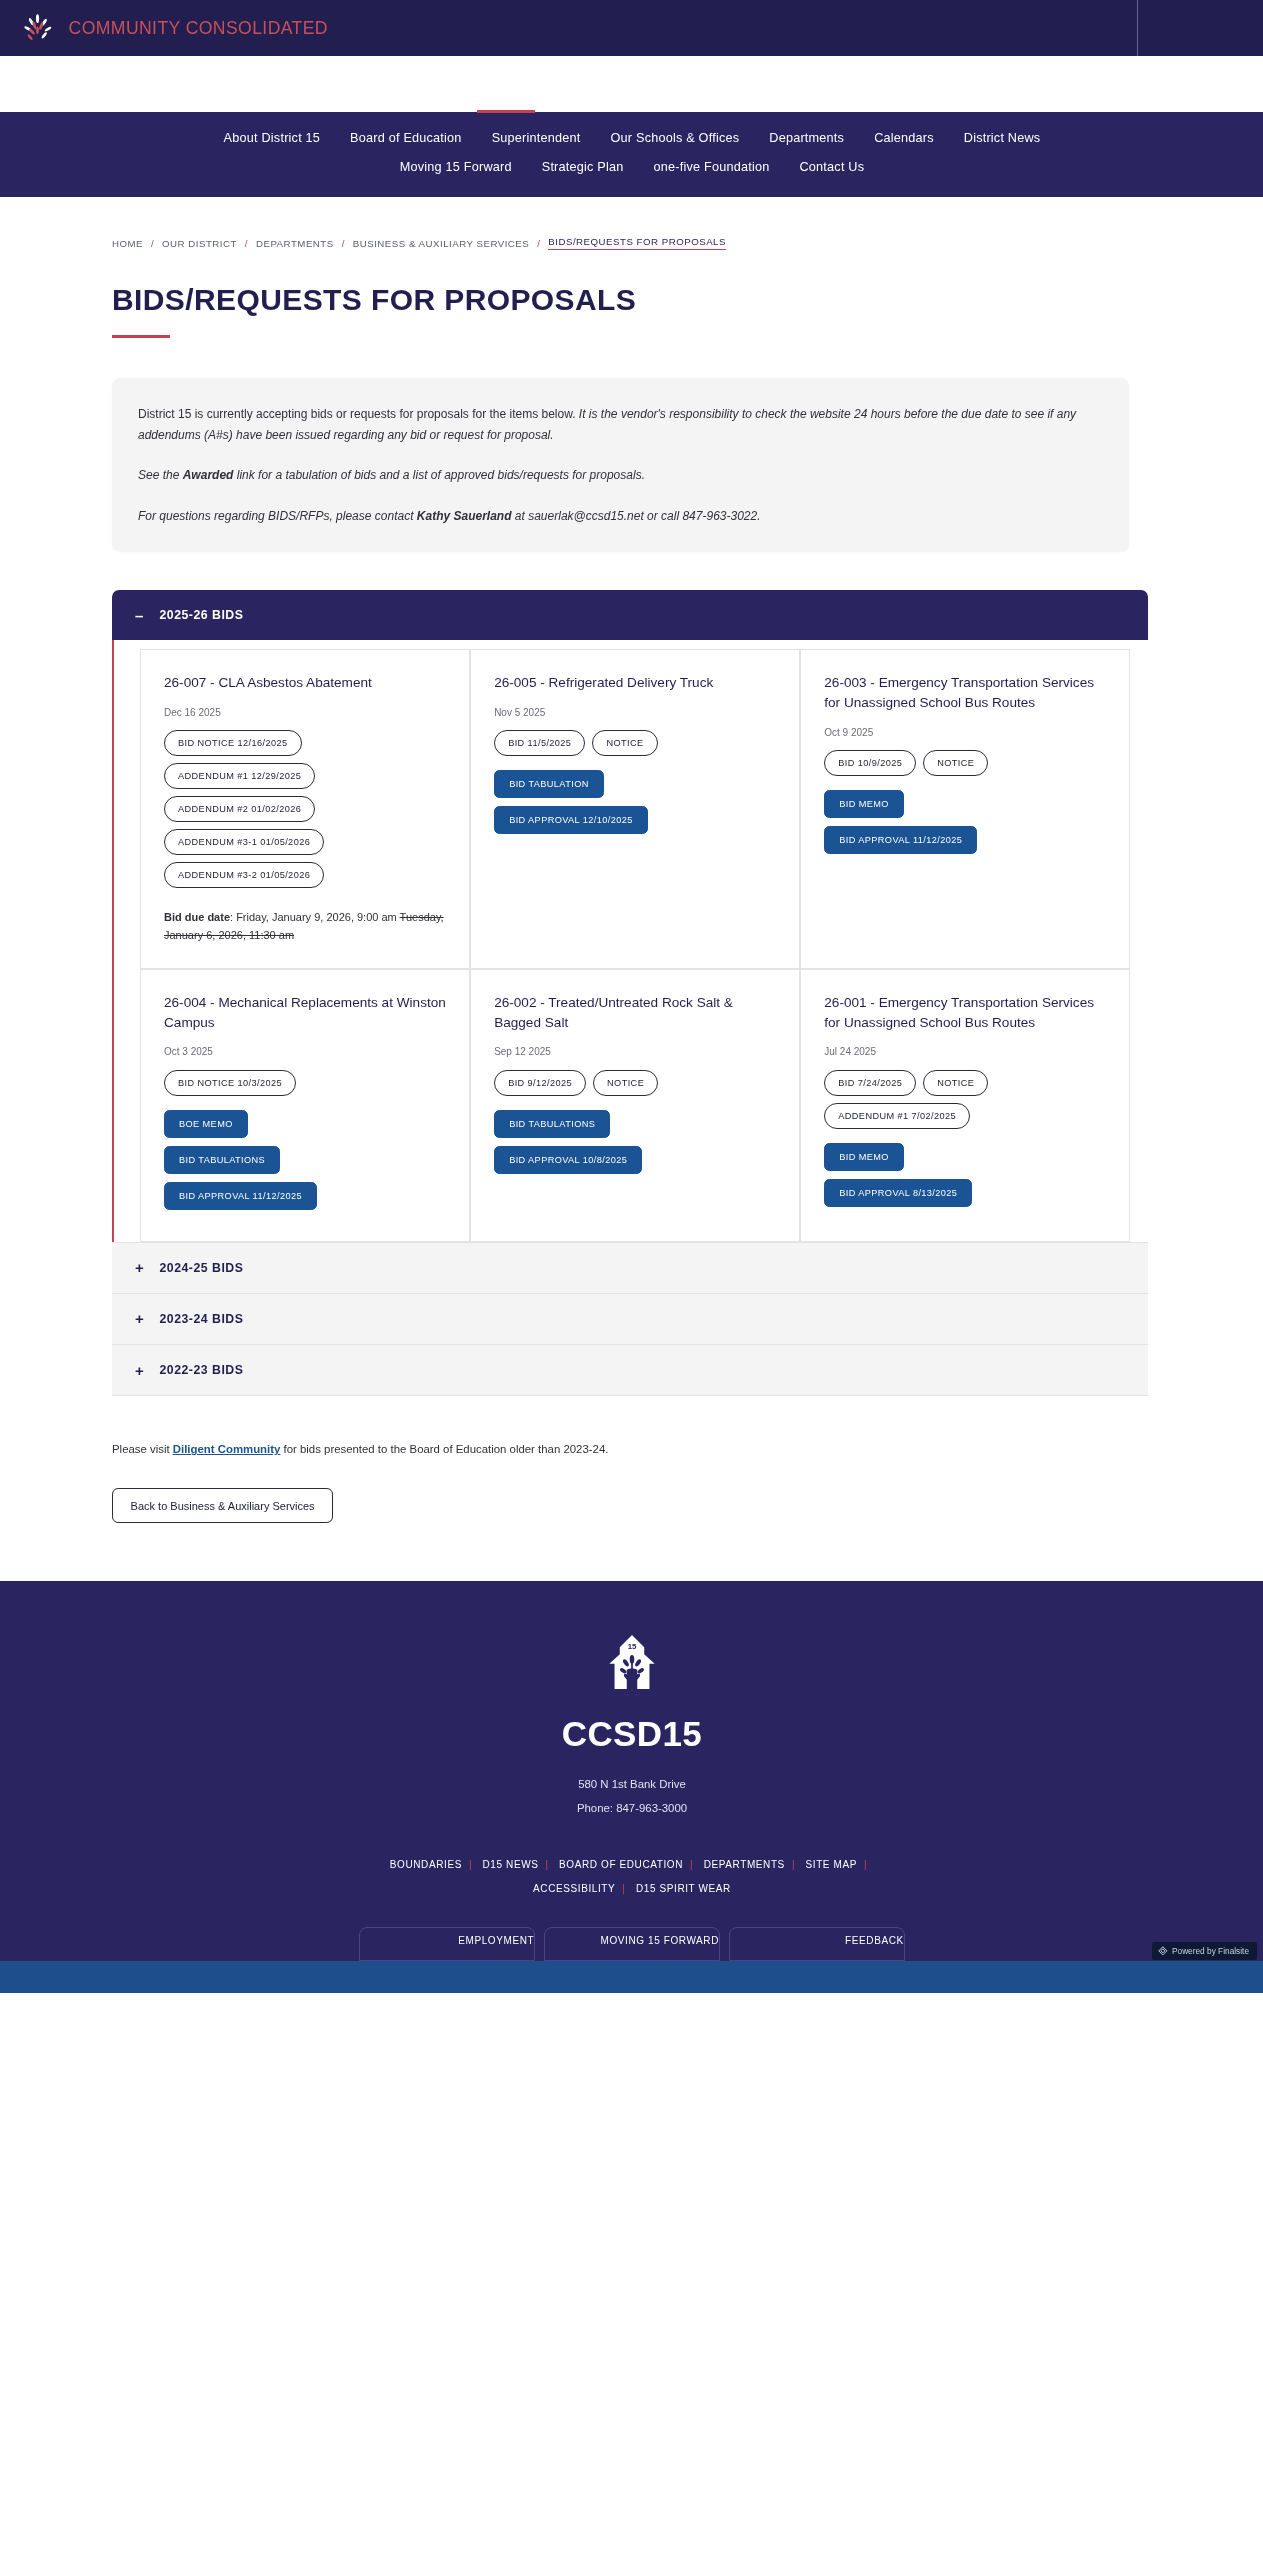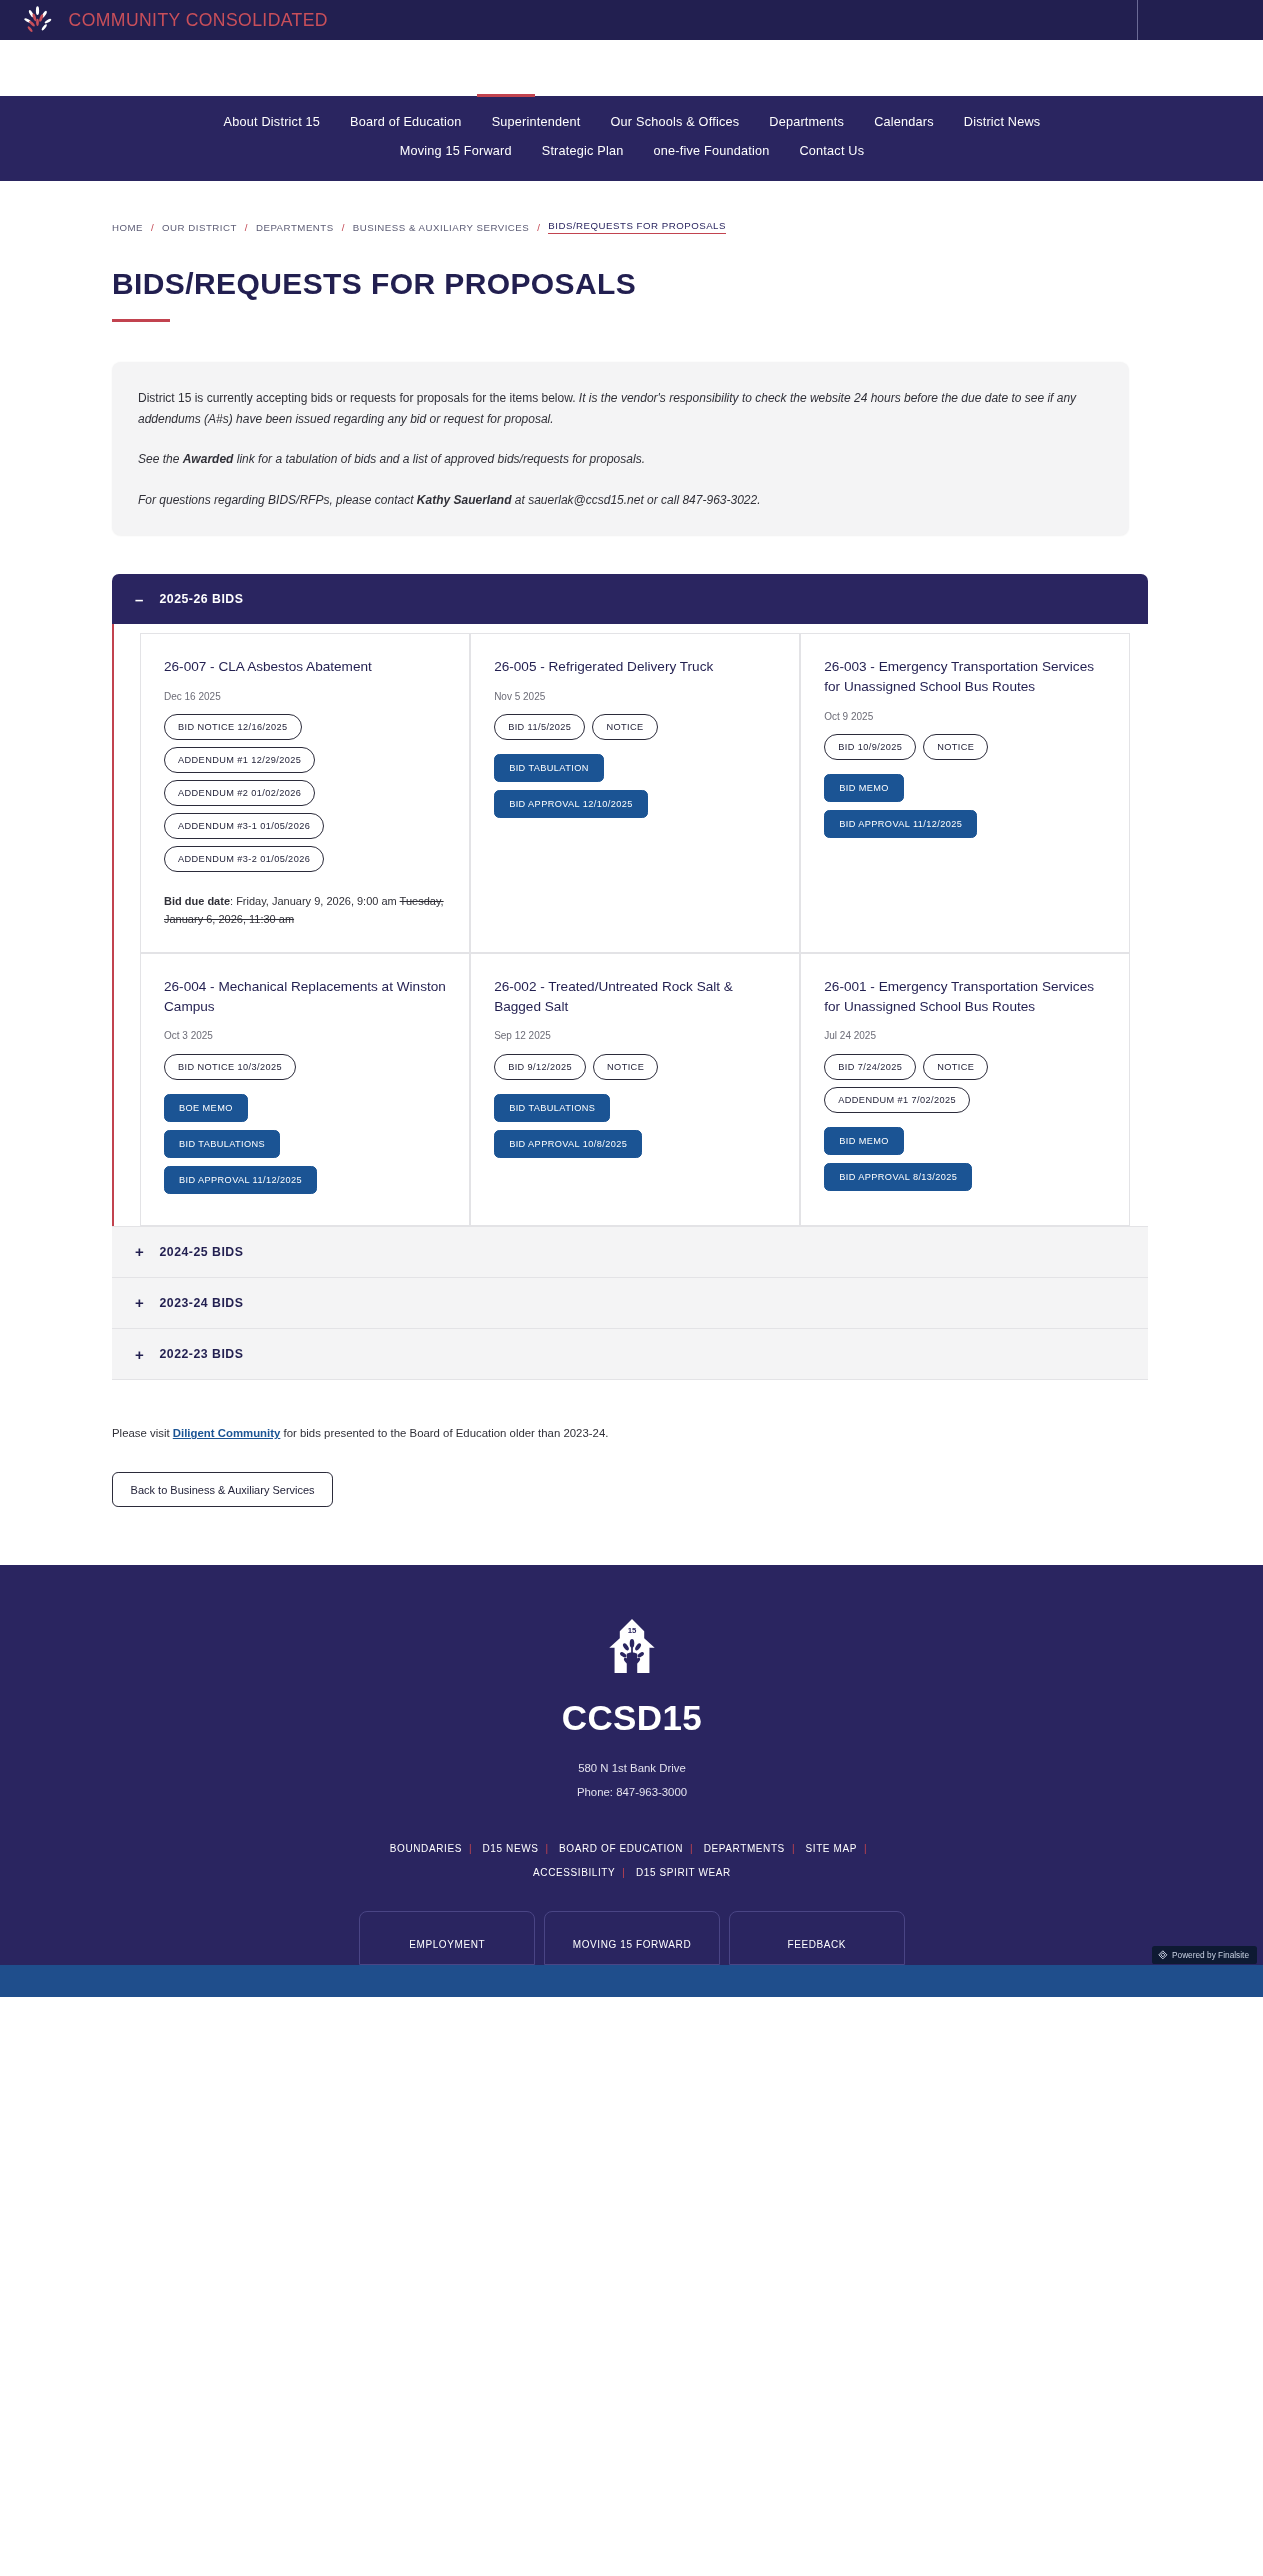--- a/index.html
+++ b/index.html
@@ -7,21 +7,21 @@
   body {
     width: 1264px;
     font-family: "Liberation Sans", sans-serif;
     background: #ffffff;
     color: #23235c;
     -webkit-font-smoothing: antialiased;
   }
 
   
   .topbar {
-    height: 40px;
+    height: 56px;
     background: #221f50;
     display: flex;
     align-items: center;
     position: relative;
   }
   .topbar-divider {
     position: absolute;
     right: 126px;
     top: 0;
     bottom: 0;
@@ -297,23 +297,23 @@
     gap: 8.8px;
     padding-bottom: 0;
   }
   .fbtn {
     background: #2a2560;
     border: 0.9px solid #4a4585;
     border-radius: 8px 8px 0 0;
     color: #fff;
     font-size: 10px;
     letter-spacing: 0.6px;
-    padding: 27px 0 14px;
+    padding: 7px 0 14px;
     width: 176px;
-    text-align: center;
+    text-align: right;
     text-decoration: none;
   }
   .bottom-strip {
     background: #1f4e8c;
     height: 32px;
     position: relative;
   }
   .finalsite {
     position: absolute;
     right: 7px;

